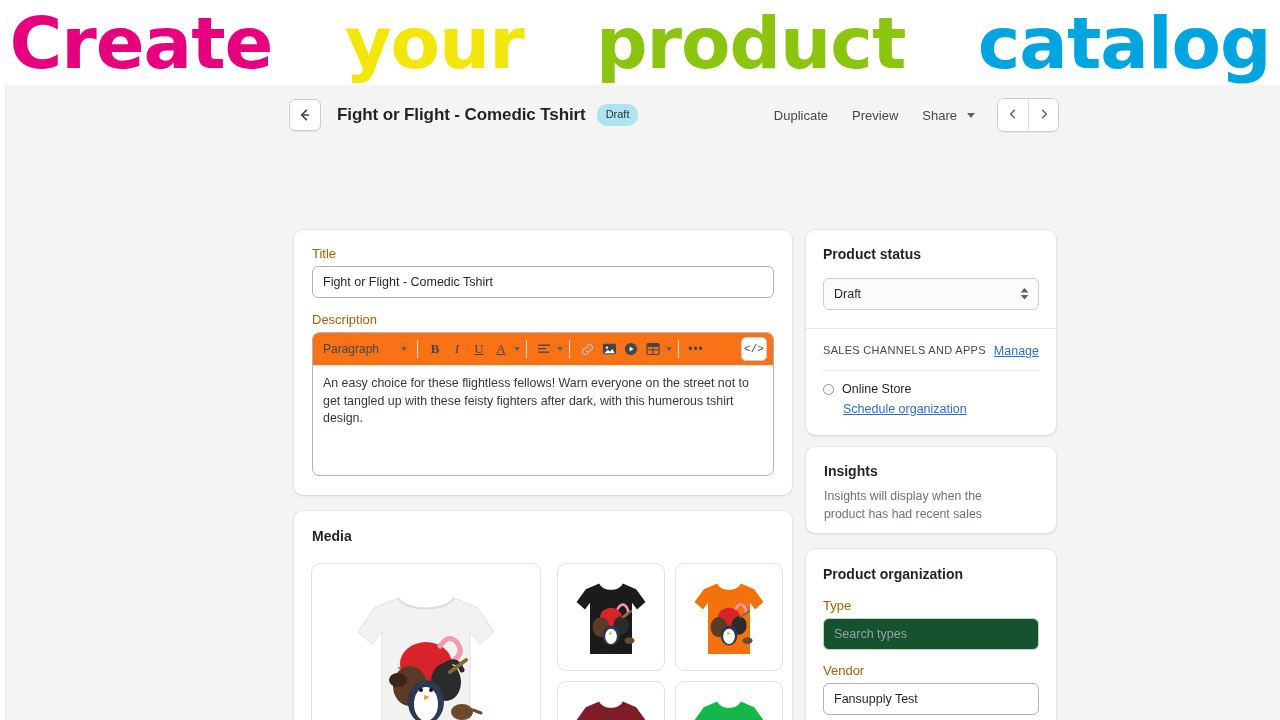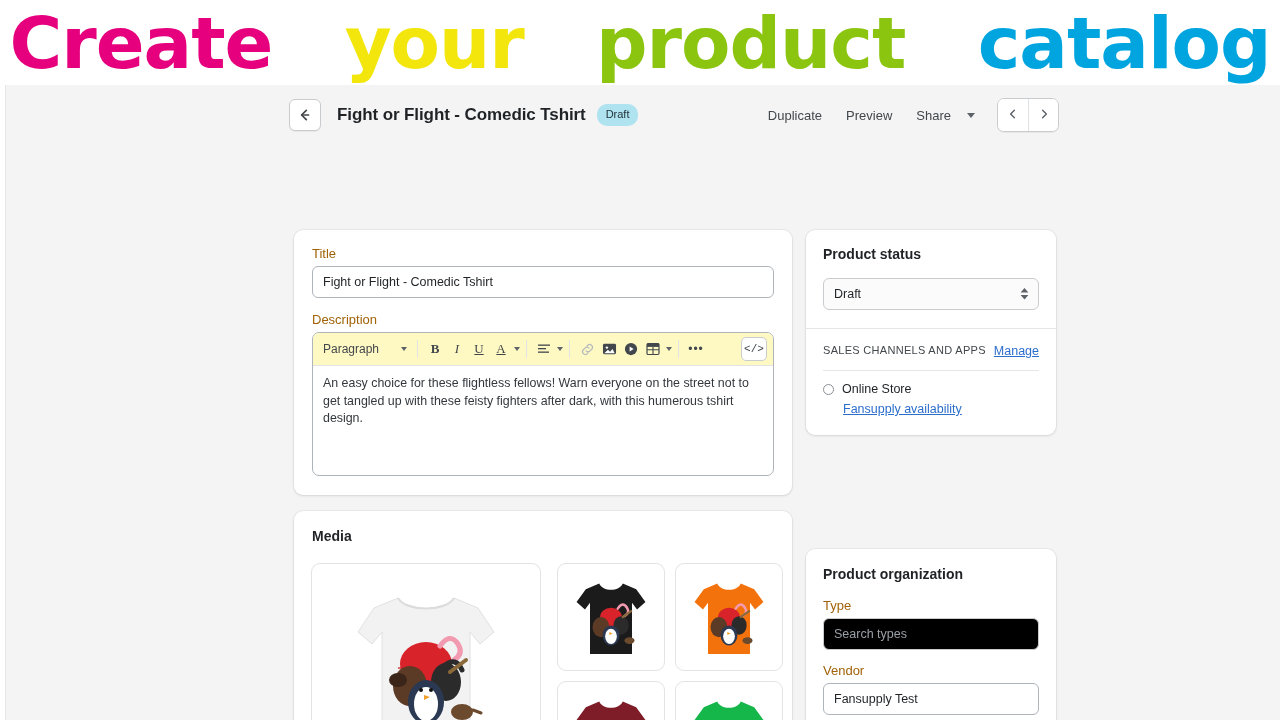--- a/index.html
+++ b/index.html
@@ -61,21 +61,21 @@
     white-space: nowrap;
   }
   .topbar-actions {
     margin-left: auto; display: flex; align-items: center; gap: 0;
   }
   .tb-btn {
     font-size: 13px; color: #42474c; background: transparent; border: 0;
     padding: 7px 12px; border-radius: 6px; white-space: nowrap;
     font-family: "Liberation Sans", sans-serif;
   }
-  .share-btn { display: flex; align-items: center; gap: 16px; }
+  .share-btn { display: flex; align-items: center; gap: 10px; }
   .caret { width: 0; height: 0; border-left: 4px solid transparent; border-right: 4px solid transparent; border-top: 5px solid #5c6268; display: inline-block; }
   .pager {
     margin-left: 10px; display: flex;
     border: 1px solid #c9cccf; border-radius: 7px; overflow: hidden;
     background: #ffffff; box-shadow: 0 1px 0 rgba(0,0,0,0.05);
   }
   .pager-btn {
     width: 30px; height: 32px; background: #ffffff; border: 0;
     display: flex; align-items: center; justify-content: center;
   }
@@ -93,27 +93,27 @@
   
   .main-card { left: 288px; top: 145px; width: 498px; height: 265px; }
   .field-label { font-size: 13px; color: #a16207; margin-bottom: 5px; }
   .text-input {
     width: 100%; height: 32px;
     border: 1px solid #aeb4b9; border-radius: 6px;
     background: #ffffff; color: #1f2326; font-size: 12.5px;
     padding: 0 10px; font-family: "Liberation Sans", sans-serif;
     display: flex; align-items: center;
   }
-  .text-input.placeholder { color: #9aa0a6; border-color: #c9cccf; background: #000000; }
+  .text-input.placeholder { color: #9aa0a6; border-color: #c9cccf; background: #14532d; }
 
   
   .rte { margin-top: 4px; border: 1px solid #aeb4b9; border-radius: 7px; overflow: hidden; }
   .rte-toolbar {
     height: 33px; display: flex; align-items: center; gap: 0;
-    padding: 0 6px; border-bottom: 1px solid #e1e3e5; background: #fef9c3;
+    padding: 0 6px; border-bottom: 1px solid #e1e3e5; background: #f97316;
   }
   .rte-select {
     display: flex; align-items: center; justify-content: space-between;
     width: 92px; height: 24px; font-size: 12px; color: #42474c; padding: 0 4px;
   }
   .tb-sep { width: 1px; height: 18px; background: #e1e3e5; margin: 0 6px; }
   .tb-icon {
     width: 22px; height: 22px; display: flex; align-items: center; justify-content: center;
     font-size: 13px; color: #42474c;
   }
@@ -404,24 +404,28 @@
     <div style="padding:15px 17px 16px;">
       <div style="display:flex;align-items:flex-start;justify-content:space-between;">
         <div class="subhead">SALES CHANNELS AND APPS</div>
         <a class="link" href="#">Manage</a>
       </div>
       <div class="divider" style="margin:12px 0 11px;"></div>
       <div class="radio-row">
         <span class="radio"></span>
         <span style="font-size:12.5px;color:#1f2326;">Online Store</span>
       </div>
-      <a class="link" href="#" style="display:inline-block;margin:6px 0 0 20px;">Fansupply availability</a>
-    </div>
-  </div>
-
+      <a class="link" href="#" style="display:inline-block;margin:6px 0 0 20px;">Schedule organization</a>
+    </div>
+  </div>
+
+  <div class="card side-insights card-pad">
+    <div class="side-title">Insights</div>
+    <div class="muted-text" style="margin-top:9px;max-width:200px;">Insights will display when the product has had recent sales</div>
+  </div>
 
   <div class="card side-org" style="padding:17px 17px 0;">
     <div class="side-title">Product organization</div>
 
     <div class="field-label" style="margin-top:16px;">Type</div>
     <div class="text-input placeholder">Search types</div>
 
     <div class="field-label" style="margin-top:13px;">Vendor</div>
     <div class="text-input">Fansupply Test</div>
 

